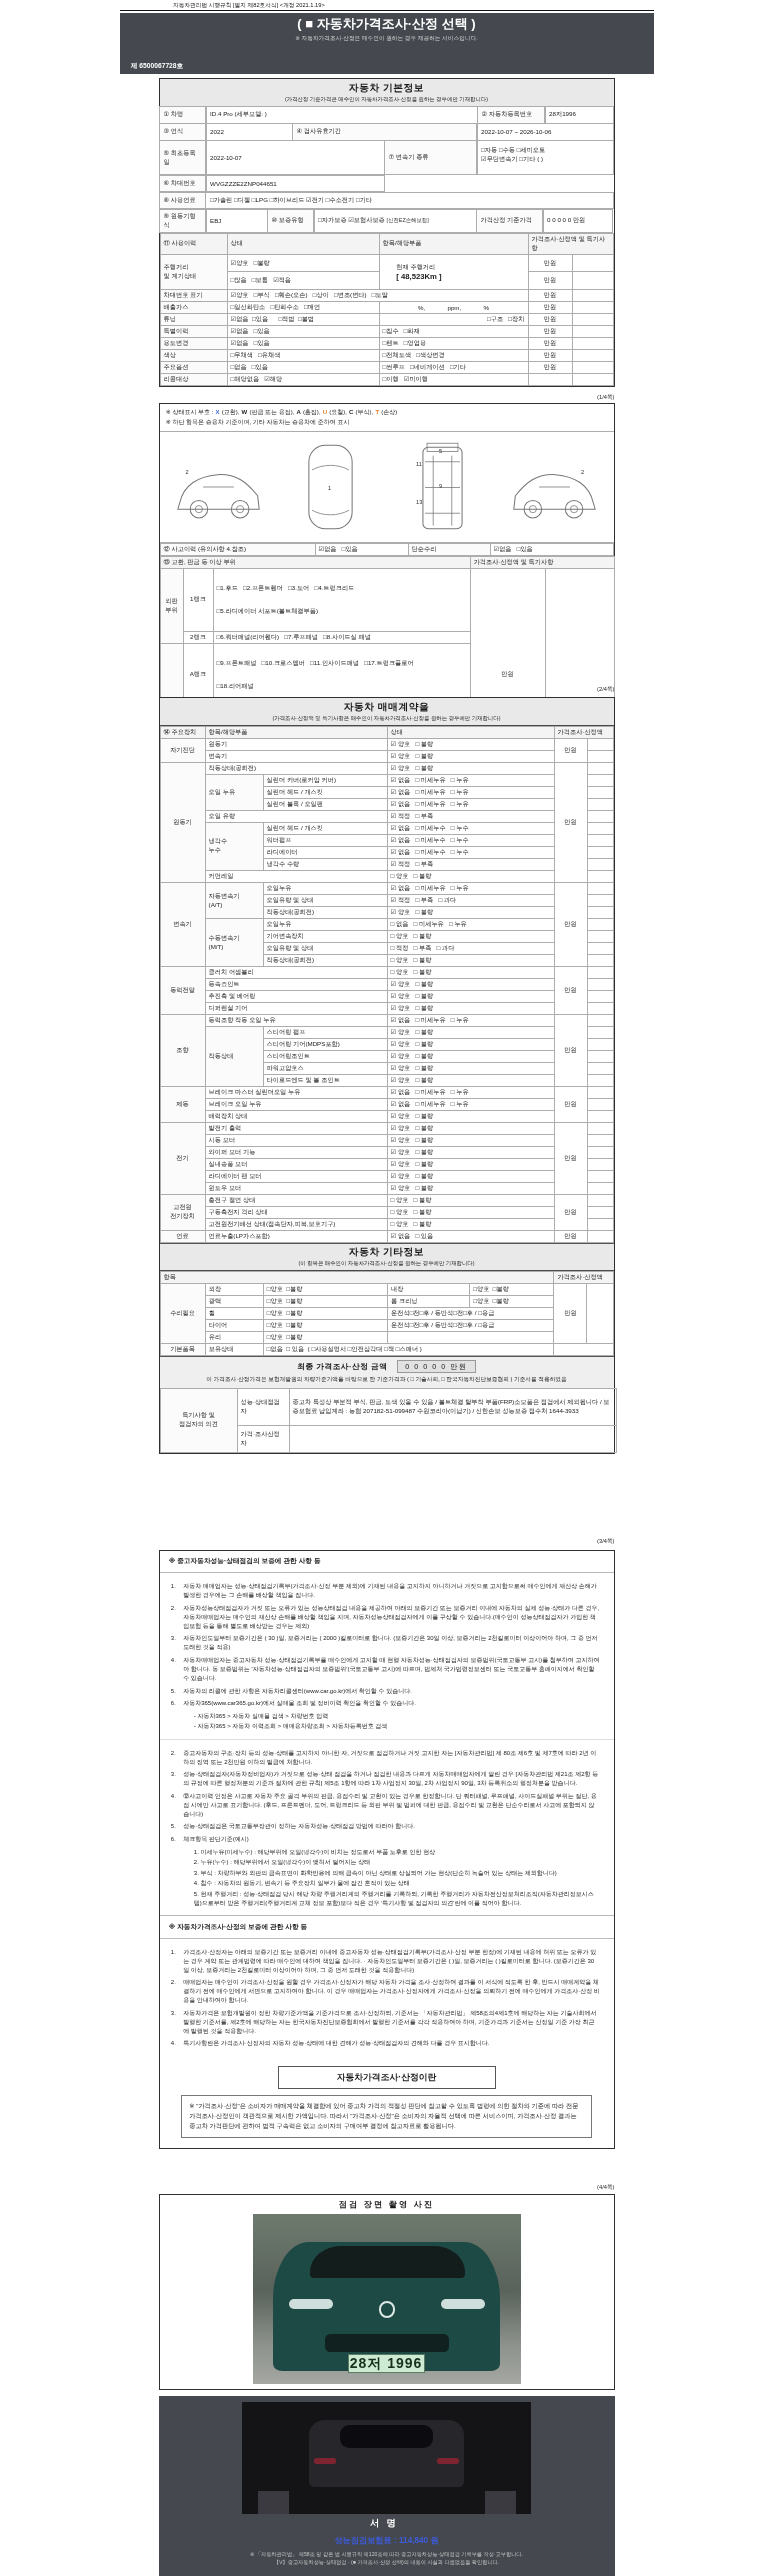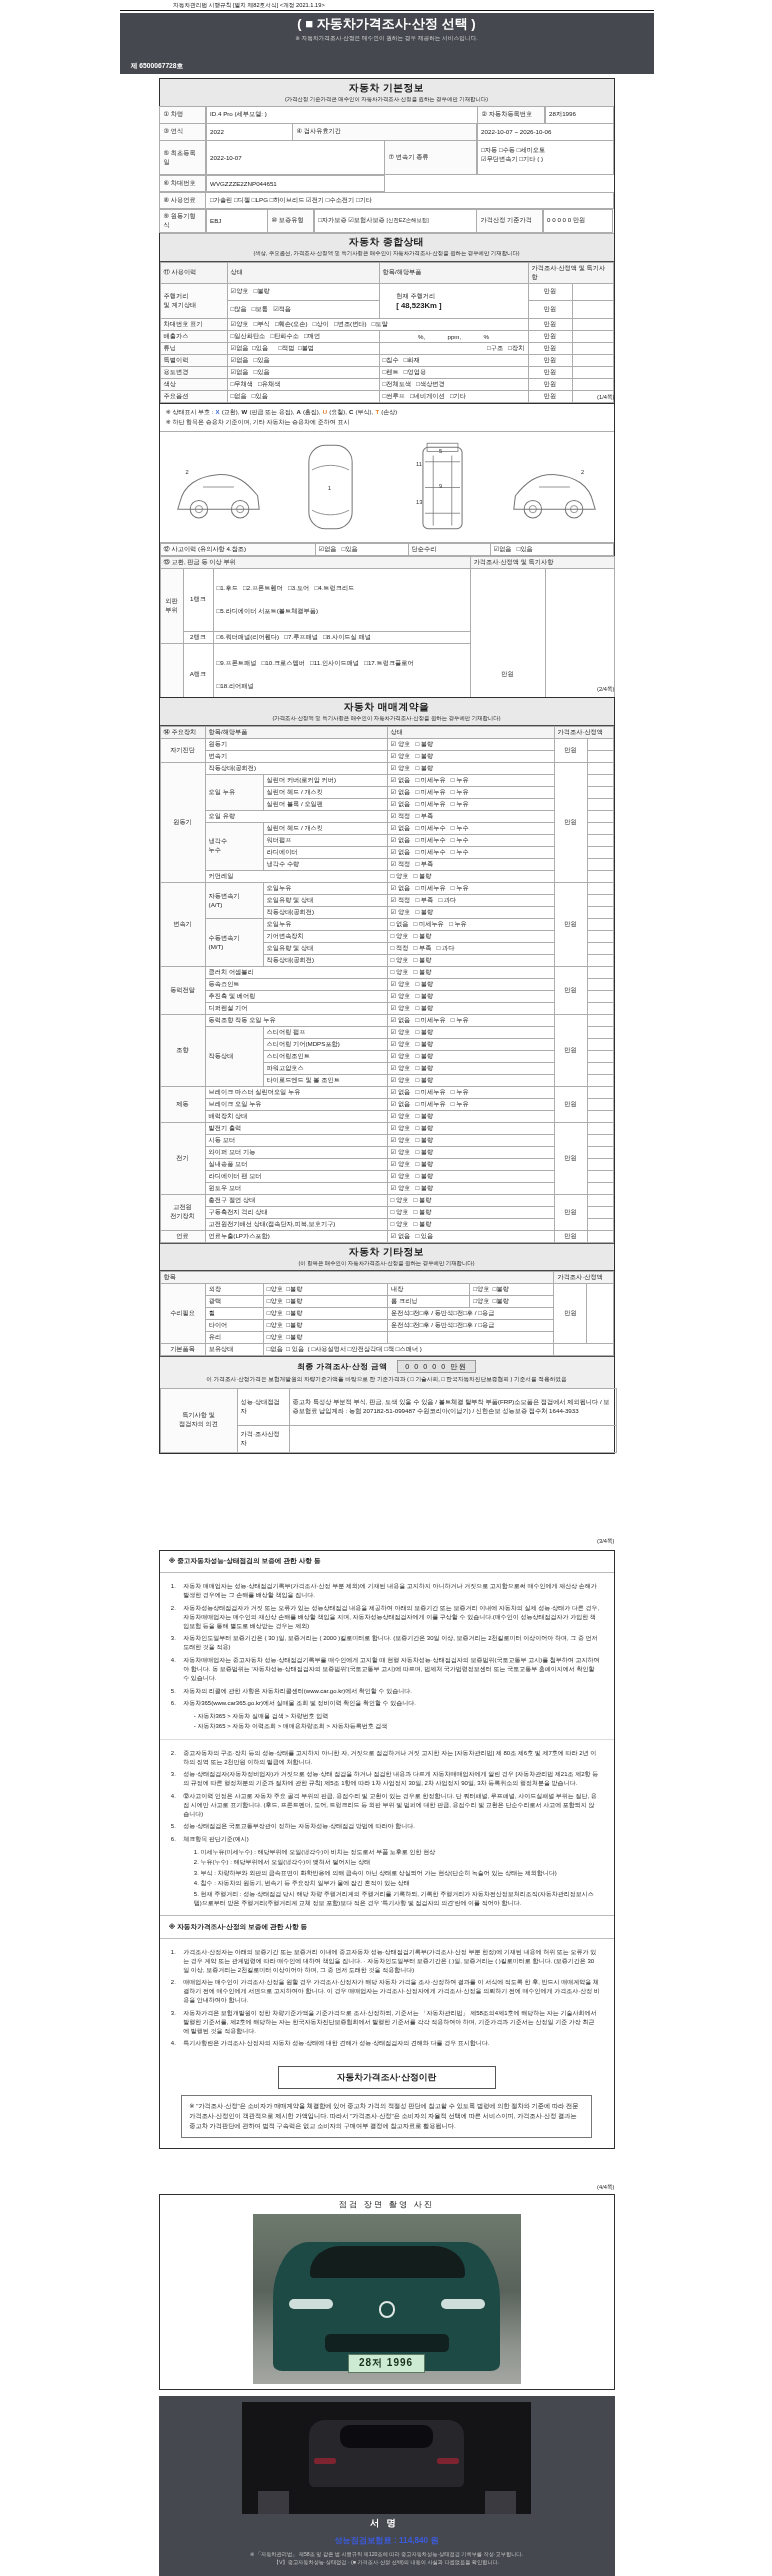--- a/index.html
+++ b/index.html
@@ -50,31 +50,31 @@
   .nlist{padding:5.2px 13.4px 6.2px 11.3px;font-size:6px;line-height:1.5;}
   .notice-item{display:flex;margin:3.6px 0;}
   .notice-item .num{width:12.4px;flex:none;}
   .notice-item .txt{flex:1;}
   .notice-sub{margin:1.5px 0 1.5px 23px;}
   .infobox-title{width:216px;margin:8.2px auto 5.2px;border:1px solid #555;text-align:center;
       font-size:8.8px;font-weight:bold;padding:4.6px 0;}
   .infobox-text{margin:2.1px 21.6px 10.3px;border:0.5px solid #777;padding:5.2px 7.2px;font-size:6.2px;line-height:1.65;}
   
   .photo-box{width:456px;border:1.5px solid #2f2f2f;background:#fff;box-sizing:border-box;text-align:center;}
-  .photo-title{font-size:8.2px;font-weight:normal;letter-spacing:2.1px;padding:4.1px 0 3.1px;}
+  .photo-title{font-size:8.2px;font-weight:bold;letter-spacing:2.1px;padding:4.1px 0 3.1px;}
   .photo1{position:relative;width:268px;height:170px;margin:1px auto 5.2px;
       background:linear-gradient(180deg,#6e7a6e 0%,#59625b 45%,#8e938d 78%,#a4a7a2 100%);overflow:hidden;}
   .car-body{position:absolute;left:20.6px;top:28px;width:227px;height:129px;background:#1d4a44;
       border-radius:36px 36px 9.3px 9.3px/57px 57px 7.2px 7.2px;}
   .car-glass{position:absolute;left:57px;top:32px;width:155px;height:32px;background:#131d1c;border-radius:31px 31px 4.1px 4.1px/26px 26px 4.1px 4.1px;}
   .headlight{position:absolute;top:85px;width:44px;height:10.3px;background:#cfdeda;border-radius:5.2px;}
   .vw-badge{position:absolute;left:126px;top:87px;width:16.5px;height:16.5px;border:2.1px solid #dfe8e5;border-radius:50%;box-sizing:border-box;}
   .grille{position:absolute;left:72px;top:120px;width:124px;height:17.5px;background:#10211f;border-radius:5.2px;}
   .plate{position:absolute;left:95px;top:140px;width:77px;height:18.5px;background:#cdead2;border:1px solid #5d7a62;
-      box-sizing:border-box;font-size:10px;font-weight:bold;color:#17301c;text-align:center;line-height:16.5px;letter-spacing:1px;}
+      box-sizing:border-box;font-size:14px;font-weight:bold;color:#17301c;text-align:center;line-height:16.5px;letter-spacing:1px;}
   
   .bottom-dark{width:456px;height:181px;background:#45494f;text-align:center;box-sizing:border-box;}
   .photo2{position:relative;width:289px;height:112px;margin:6.2px auto 3.1px;background:#141417;overflow:hidden;}
   .p2car{position:absolute;left:67px;top:17.5px;width:155px;height:67px;background:#26262b;border-radius:15.5px 15.5px 5.2px 5.2px;}
   .p2win{position:absolute;left:98px;top:23px;width:93px;height:23px;background:#0c0c10;border-radius:9.3px;}
   .p2tl{position:absolute;top:56px;width:21.6px;height:6.2px;background:#7e2330;border-radius:2.1px;}
   .p2lift{position:absolute;bottom:0;width:31px;height:23px;background:#3a3a40;}
   .sign-title{color:#fff;font-size:9.3px;font-weight:bold;letter-spacing:7.2px;margin-top:2.1px;}
   .fee{color:#3d5bde;font-size:8.2px;font-weight:bold;margin-top:5.2px;}
   .footnote{color:#c6c6c6;font-size:5.2px;margin-top:3.1px;line-height:1.6;}
@@ -141,24 +141,20 @@
       <div class="cell lbl" style="width:47px">⑩ 보증유형</div>
       <div class="cell opts" style="width:163px">
         <span>□자가보증   ☑보험사보증</span>&nbsp;
         <span class="small">[신한EZ손해보험]</span>
       </div>
       <div class="cell lbl" style="width:67px">가격산정 기준가격</div>
       <div class="cell" style="width:70px">0 0 0 0 0 만원</div>
     </div>
   </div>
 
-  <div class="sec-head" style="border-top:0.5px solid #adadad">
-    <div class="sec-title">자동차 종합상태</div>
-    <div class="sec-sub">(색상, 주요옵션, 가격조사·산정액 및 특기사항은 매수인이 자동차가격조사·산정을 원하는 경우에만 기재합니다)</div>
-  </div>
   <table>
     <colgroup>
         <col style="width:67px">
         <col style="width:152px">
         <col style="width:149px">
         <col style="width:44px">
         <col style="width:41px">
       </colgroup>
     <tbody>
         <tr>

